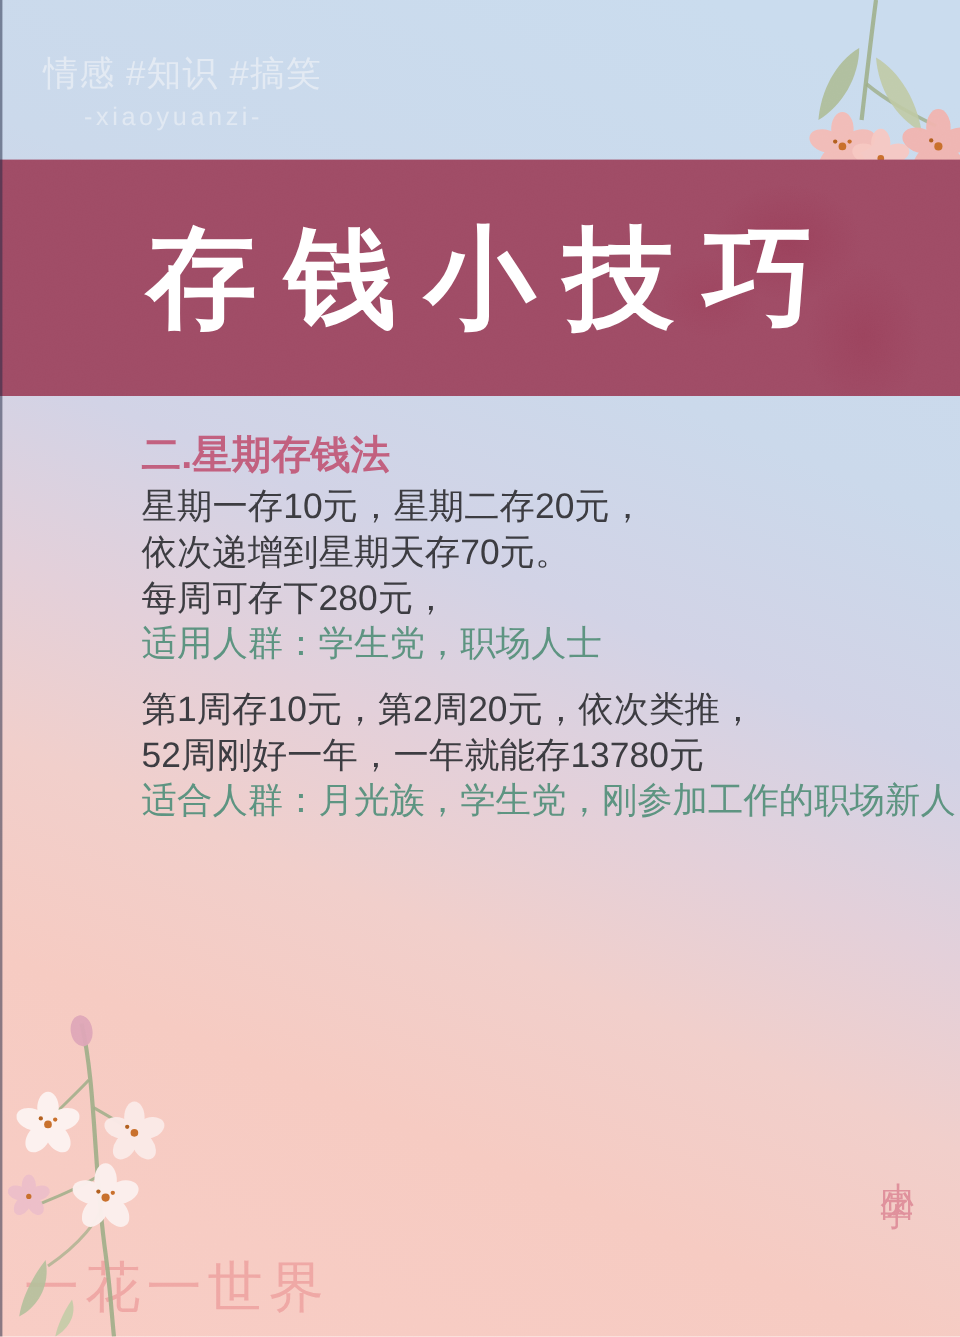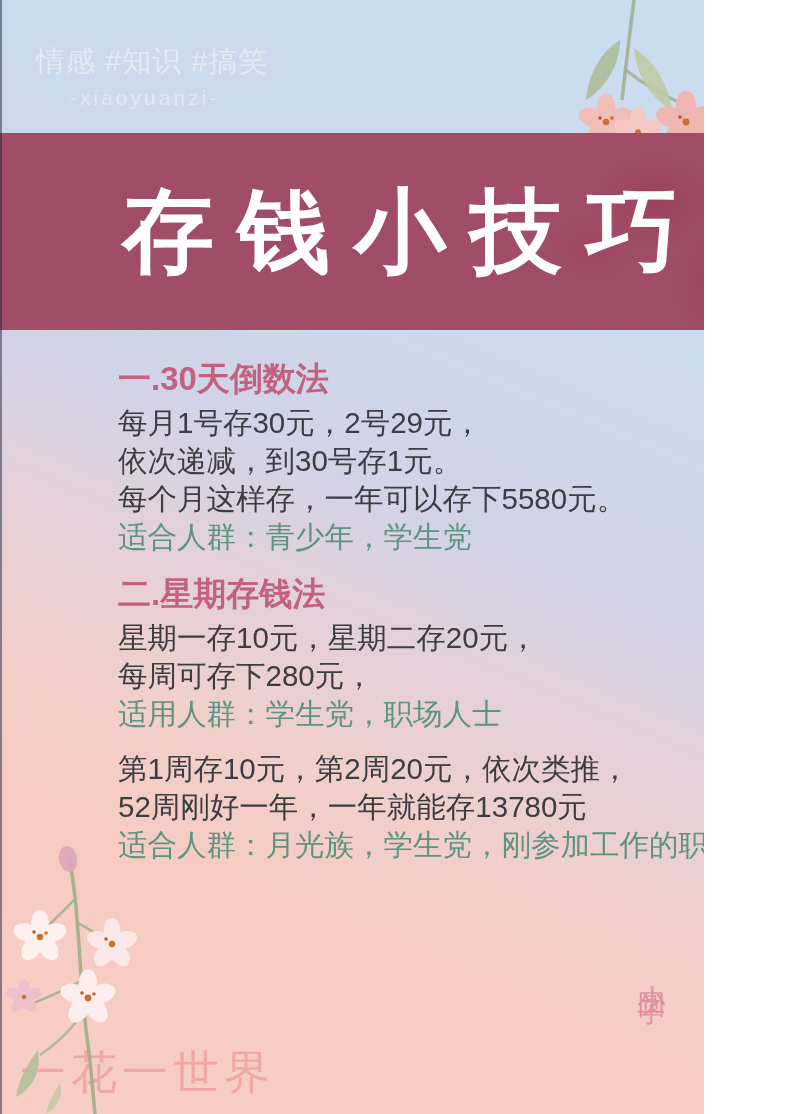--- a/index.html
+++ b/index.html
@@ -1,20 +1,20 @@
 <!DOCTYPE html>
 <html style="--bg-top: #cadcee; --bg-bottom: #f8cdc5; --banner-bg: #a04c66; --banner-text: #ffffff; --heading: #c2607f; --body-text: #3c3c41; --audience: #5d9481; --meta-text: #e9eef5; --watermark: #e98b8d; --signature: #df8e9a;"><head>
 <meta charset="utf-8">
 <style>
   * { margin:0; padding:0; box-sizing:border-box; }
   html,body { width:800px; height:1114px; }
   body { font-family:"Liberation Sans", sans-serif; overflow:hidden; }
 
   .poster {
-    position:relative; width:704px; height:1114px; overflow:hidden;
+    position:relative; width:800px; height:1114px; overflow:hidden;
     background:linear-gradient(203deg,
       var(--bg-top,#cadcee) 6%, #cbd9eb 30%, #d2d3e6 44%,
       #e3d0da 55%, #f1cfcb 66%, #f6cbc2 78%, var(--bg-bottom,#f8cdc5) 100%);
   }
 
   .edge-shadow { position:absolute; left:0; top:0; width:2px; height:100%;
     background:rgba(30,38,66,.5); z-index:9; }
 
   .grain { position:absolute; inset:0; z-index:8; pointer-events:none;
     opacity:.5; mix-blend-mode:soft-light; }
@@ -104,31 +104,25 @@
     <div class="hashtags">情感 #知识 #搞笑</div>
     <div class="handle">-xiaoyuanzi-</div>
   </div>
 
   <div class="banner">
     <h1 class="title">存钱小技巧</h1>
   </div>
 
   <div class="content">
 
-    <section>
-      <h2>一.30天倒数法</h2>
-      <p>每月1号存30元，2号29元，</p>
-      <p>依次递减，到30号存1元。</p>
-      <p>每个月这样存，一年可以存下5580元。</p>
-      <p class="audience">适合人群：青少年，学生党</p>
-    </section>
 
     <section>
       <h2>二.星期存钱法</h2>
       <p>星期一存10元，星期二存20元，</p>
+      <p>依次递增到星期天存70元。</p>
       <p>每周可存下280元，</p>
       <p class="audience">适用人群：学生党，职场人士</p>
     </section>
 
     <section>
       <p>第1周存10元，第2周20元，依次类推，</p>
       <p>52周刚好一年，一年就能存13780元</p>
       <p class="audience">适合人群：月光族，学生党，刚参加工作的职场新人</p>
     </section>
 

